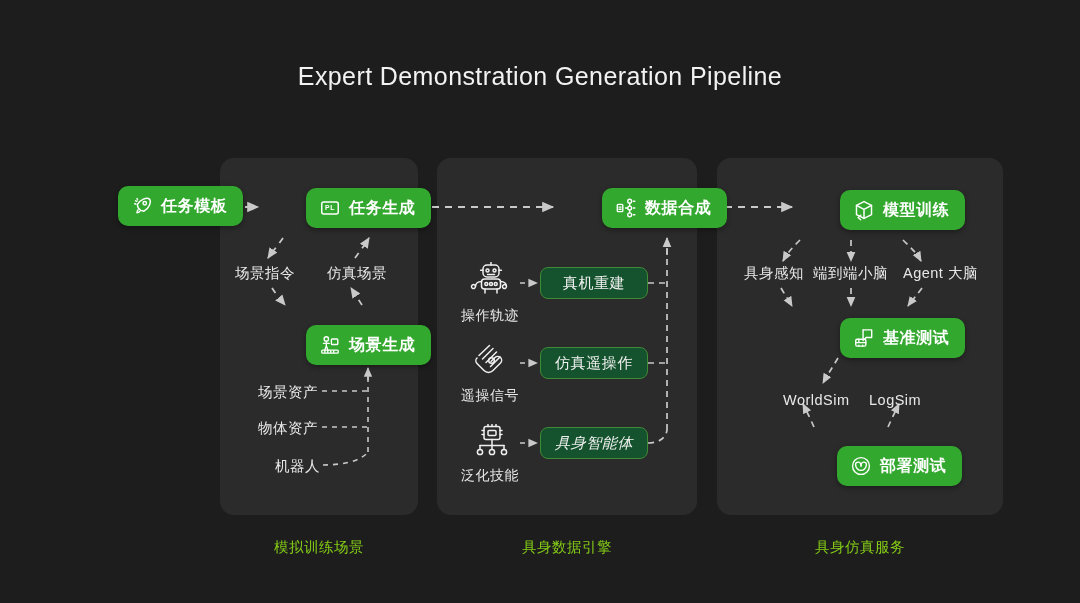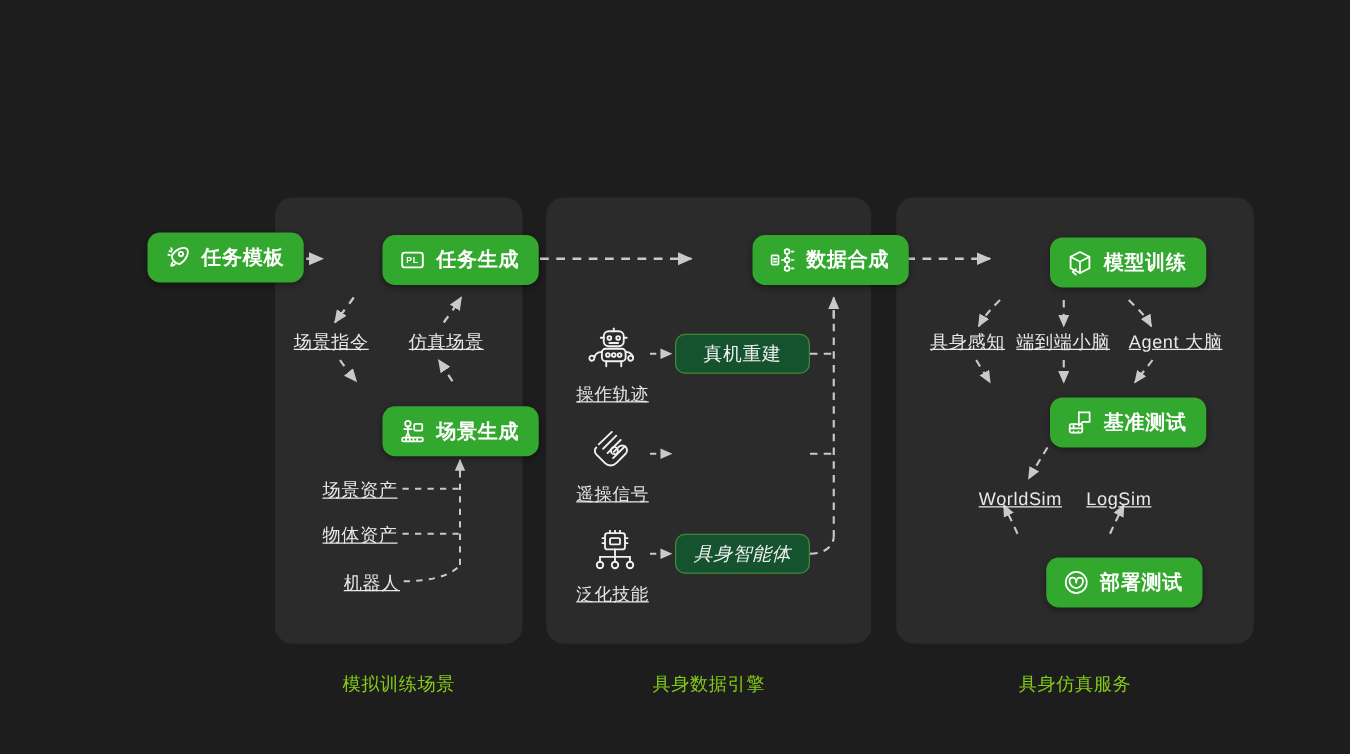--- a/index.html
+++ b/index.html
@@ -60,36 +60,36 @@
     border-radius: 8px;
     color: #f0f0f0; font-size: 15px; letter-spacing: .6px;
     height: 32px;
   }
 
   
   .lbl {
     position: absolute;
     color: #e8e8e8; font-size: 14.5px; letter-spacing: .5px;
     white-space: nowrap;
-    text-decoration: underline;
   }
   .lbl.cap { font-size: 14px; }
 
   
   .lineicon { position: absolute; }
   .lineicon svg { display: block; }
 
   
   #wires { position: absolute; left: 0; top: 0; width: 1080px; height: 603px; pointer-events: none; }
 </style>
 </head>
 <body>
 
 <div id="stage">
 
+  <div id="page-title">Expert Demonstration Generation Pipeline</div>
 
   <div class="panel" id="panel-1"></div>
   <div class="panel" id="panel-2"></div>
   <div class="panel" id="panel-3"></div>
 
   <svg id="wires" viewBox="0 0 1080 603">
     <defs>
       <marker id="ah" markerWidth="7" markerHeight="7" refX="5.4" refY="3" orient="auto">
         <path d="M0,0.4 L6,3 L0,5.6 z" fill="#c9c9c9"></path>
       </marker>
@@ -236,20 +236,21 @@
     <svg width="42" height="38" viewBox="0 0 42 38" fill="none" stroke="#f0f0f0" stroke-width="1.5" stroke-linecap="round" stroke-linejoin="round">
       <path d="M9 12.5 19.5 2.5"></path>
       <path d="M12.5 16 23 5.5"></path>
       <path d="M16 19.5 26.5 9"></path>
       <path d="M7 15c-1.5 1.5-1.5 4 0 5.5l7 7c2.5 2.5 6.5 2.5 9 0l7.5-7.5c1.5-1.5 1.5-4 0-5.5s-4-1.5-5.5 0l-4 4"></path>
       <path d="M20.5 23.5 30 14"></path>
       <circle cx="21.5" cy="17.5" r="2.8"></circle>
     </svg>
   </div>
   <div class="lbl cap" style="left:461px; top:387px;">遥操信号</div>
+  <div class="obox" style="left:540px; top:347px; width:108px;">仿真遥操作</div>
 
   <div class="lineicon" style="left:472px; top:424px;">
     <svg width="40" height="38" viewBox="0 0 40 38" fill="none" stroke="#f0f0f0" stroke-width="1.5" stroke-linecap="round">
       <rect x="12" y="2.5" width="16" height="13" rx="2"></rect>
       <rect x="16" y="6.5" width="8" height="5" rx="1"></rect>
       <path d="M16 2.5V0.5M20 2.5V0.5M24 2.5V0.5"></path>
       <path d="M12 6.5h-2M12 10.5h-2M28 6.5h2M28 10.5h2"></path>
       <path d="M20 15.5v6"></path>
       <path d="M8 21.5h24"></path>
       <path d="M8 21.5v4M20 21.5v4M32 21.5v4"></path>

